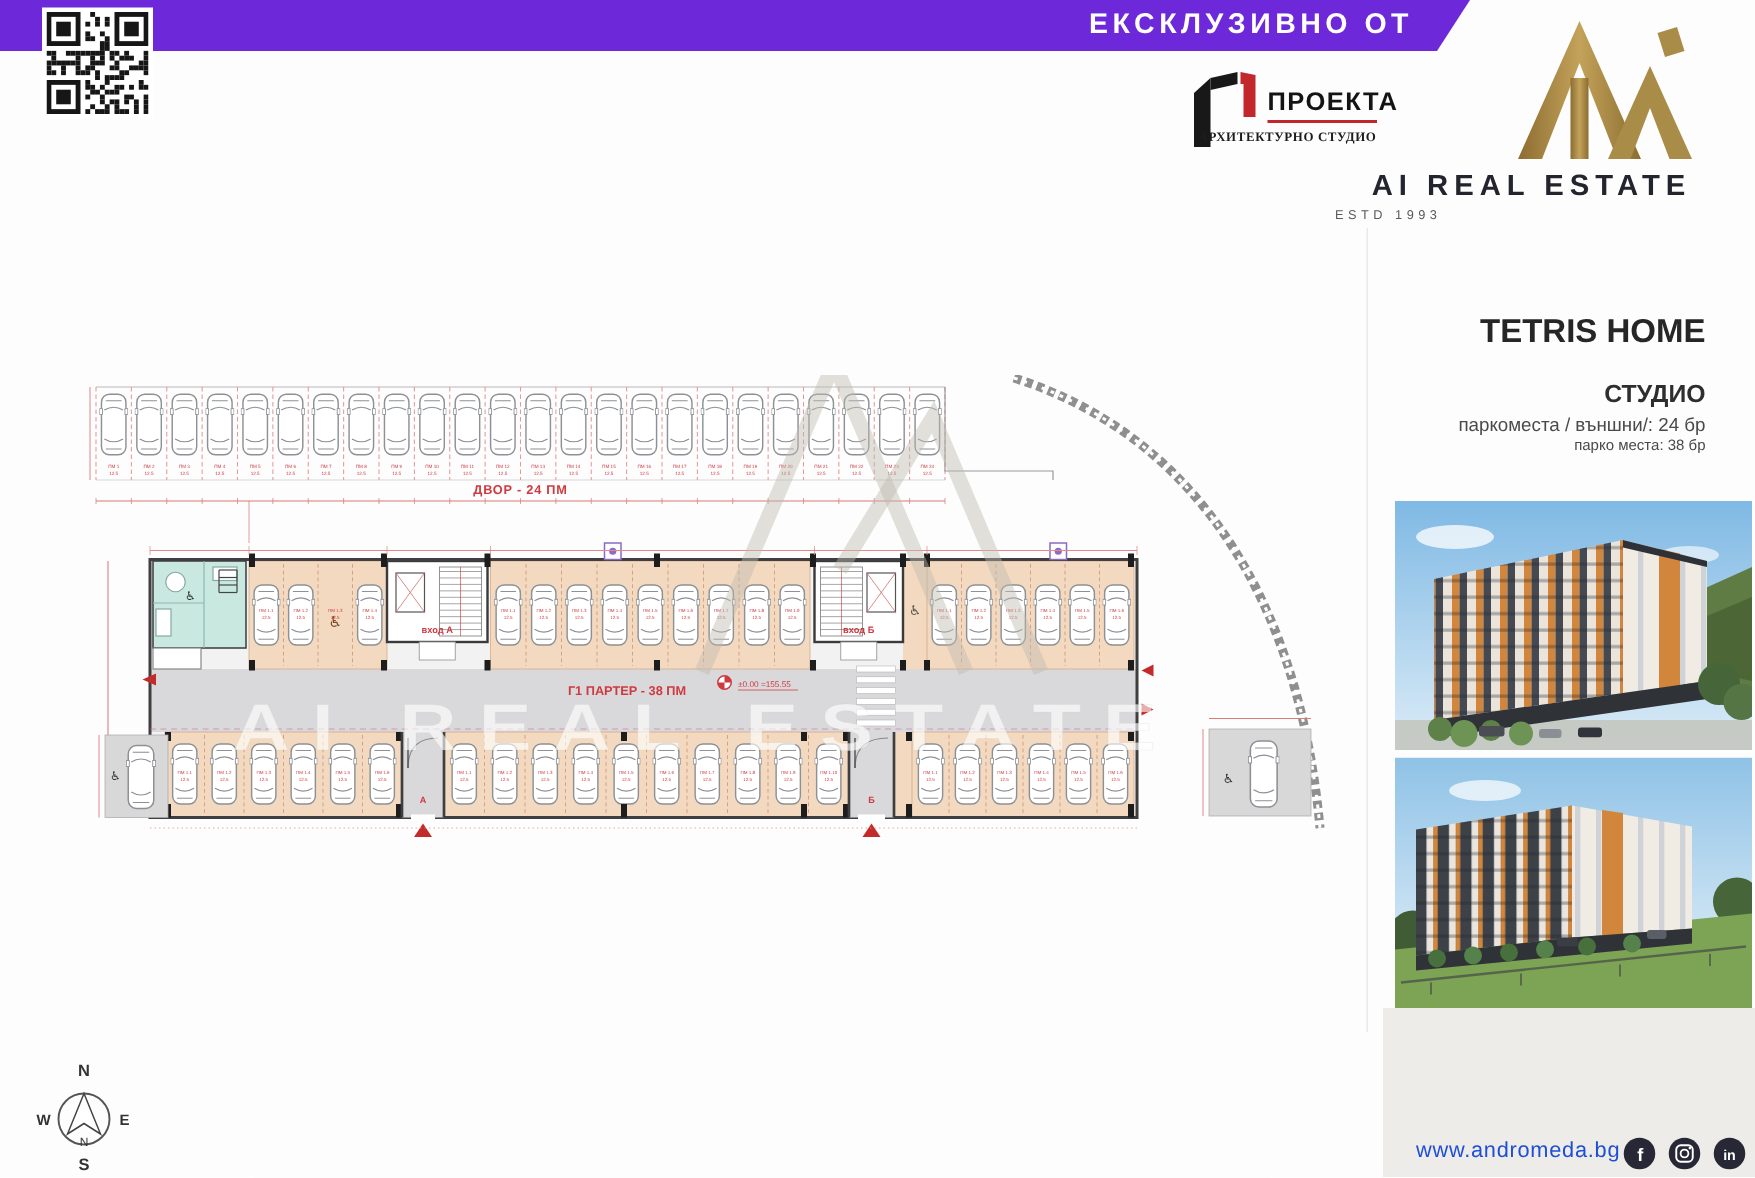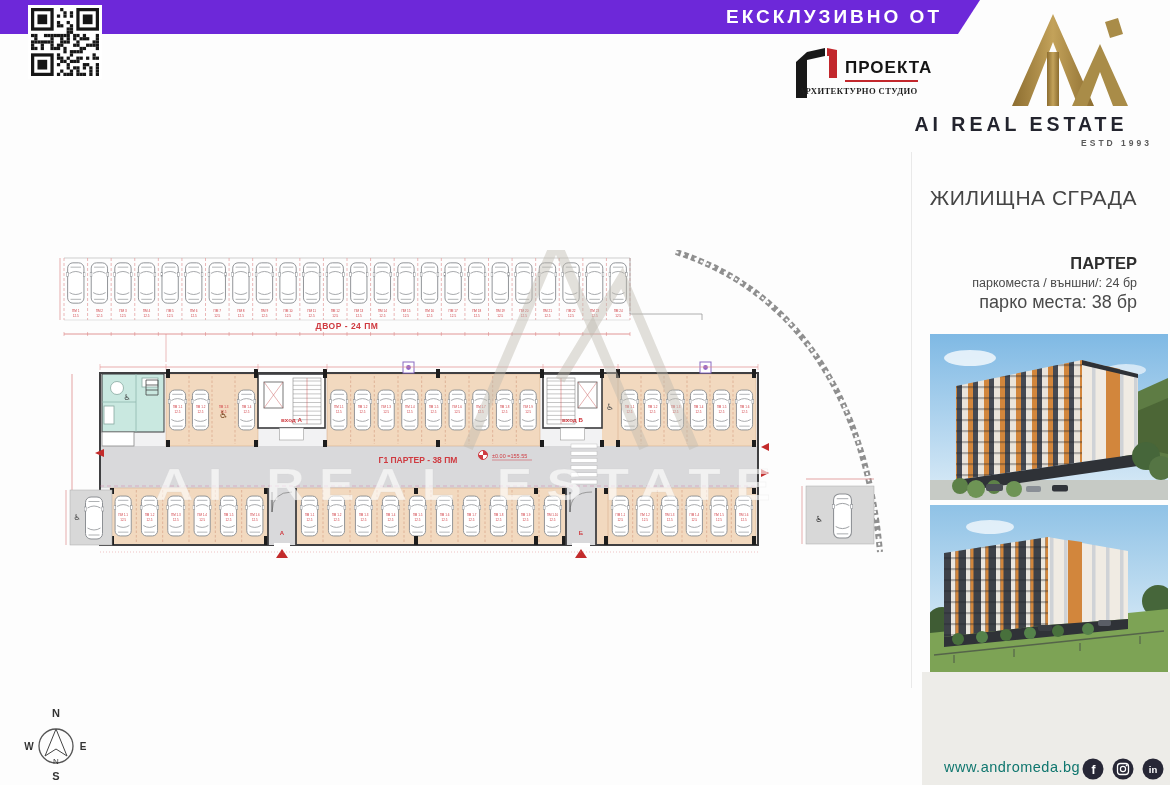--- a/index.html
+++ b/index.html
@@ -10,33 +10,33 @@
           display:flex;align-items:center;justify-content:flex-end;padding-right:0;}
   .topbar span{color:#fff;font-size:19px;font-weight:bold;letter-spacing:3px;margin-right:38px;}
   .qr{position:absolute;left:28px;top:5px;width:74px;height:74px;background:#fff;padding:3px;box-sizing:border-box;}
   .arch-icon{position:absolute;left:794px;top:44px;}
   .arch-name{position:absolute;left:845px;top:58px;font-size:17px;font-weight:bold;color:#141414;letter-spacing:1px;}
   .arch-underline{position:absolute;left:845px;top:80px;width:73px;height:2px;background:#c2272c;}
   .arch-sub{position:absolute;left:799px;top:86px;font-size:8.6px;letter-spacing:.4px;color:#1d1d1d;font-weight:bold;font-family:Liberation Serif, serif;}
   .brand-mark{position:absolute;left:1006px;top:8px;}
   .brand-name{position:absolute;left:890px;top:113px;width:262px;text-align:center;font-size:19.5px;
               font-weight:bold;letter-spacing:4px;color:#23242e;}
-  .brand-estd{position:absolute;left:890px;top:138px;width:262px;text-align:right;font-size:8.5px;
-              letter-spacing:3px;color:#5a5a5a;font-weight:bold;}
+  .brand-estd{position:absolute;left:890px;top:138px;width:262px;text-align:left;font-size:8.5px;
+              letter-spacing:3px;color:#5a5a5a;font-weight:normal;}
   .sb{position:absolute;right:33px;text-align:right;color:#3a3a3a;}
   .sb1{top:186px;font-size:21px;letter-spacing:.5px;color:#454545;}
   .sb2{top:208px;font-size:22px;font-weight:bold;color:#262626;}
   .sb3{top:254px;font-size:16.5px;font-weight:bold;color:#2e2e2e;}
   .sb4{top:276px;font-size:12.5px;color:#4a4a4a;text-align:right;}
-  .sb5{top:292px;font-size:18px;color:#4a4a4a;padding-left:38px;}
+  .sb5{top:292px;font-size:10px;color:#4a4a4a;padding-left:38px;}
   .render{position:absolute;left:930px;width:238px;}
   .divline{position:absolute;left:911px;top:152px;width:1px;height:536px;background:#e9e9e9;}
   .warmpanel{position:absolute;left:922px;top:672px;width:248px;height:113px;background:#edece8;}
   .tetris{position:absolute;left:952px;top:678px;}
-  .website{position:absolute;left:944px;top:759px;font-size:14.5px;color:#0f766e;letter-spacing:.5px;}
+  .website{position:absolute;left:944px;top:759px;font-size:14.5px;color:#1d4ed8;letter-spacing:.5px;}
   .socials{position:absolute;left:1082px;top:758px;display:flex;gap:8px;}
   .plan-wrap{position:absolute;left:0;top:250px;width:1114px;height:420px;}
   .compass{position:absolute;left:24px;top:704px;}
   svg text{font-family:"Liberation Sans","DejaVu Sans",sans-serif;}
 </style>
 </head>
 <body>
 
 <div class="page">
 
@@ -199,22 +199,22 @@
       </defs>
       <polygon points="6,98 47,6 88,98 72,98 47,34 22,98" fill="url(#gold)"></polygon>
       <rect x="41" y="44" width="12" height="54" fill="url(#gold)"></rect>
       <polygon points="66,98 94,36 122,98 107,98 94,64 81,98" fill="#a98c48"></polygon>
       <polygon points="99,14 112,10 117,26 104,30" fill="#a98c48"></polygon>
     </svg>
   </div>
   <div class="brand-name">AI REAL ESTATE</div>
   <div class="brand-estd">ESTD 1993</div>
 
-  <div class="sb sb1">ЖИЛИЩНА СГРАДА</div>
-  <div class="sb sb3">ПАРТЕР</div>
+  <div class="sb sb2">TETRIS HOME</div>
+  <div class="sb sb3">СТУДИО</div>
   <div class="sb sb4">паркоместа / външни/: 24 бр</div>
   <div class="sb sb5">парко места: 38 бр</div>
 
   <div class="divline"></div>
 
   <div class="render" style="top:334px">
     <svg width="238" height="166" viewBox="0 0 238 166">
       <defs>
         <linearGradient id="sky1" x1="0" y1="0" x2="0" y2="1">
           <stop offset="0" stop-color="#7fb9e4"></stop>

